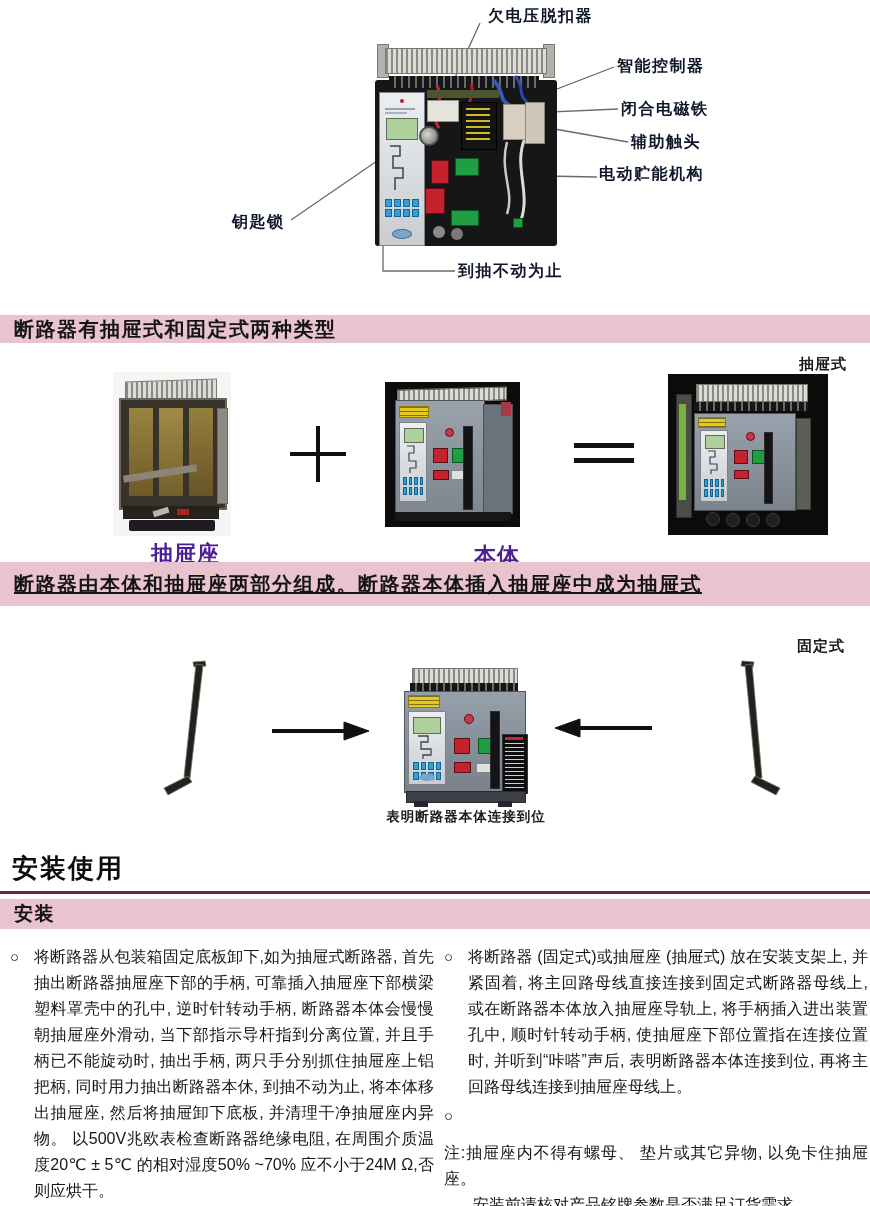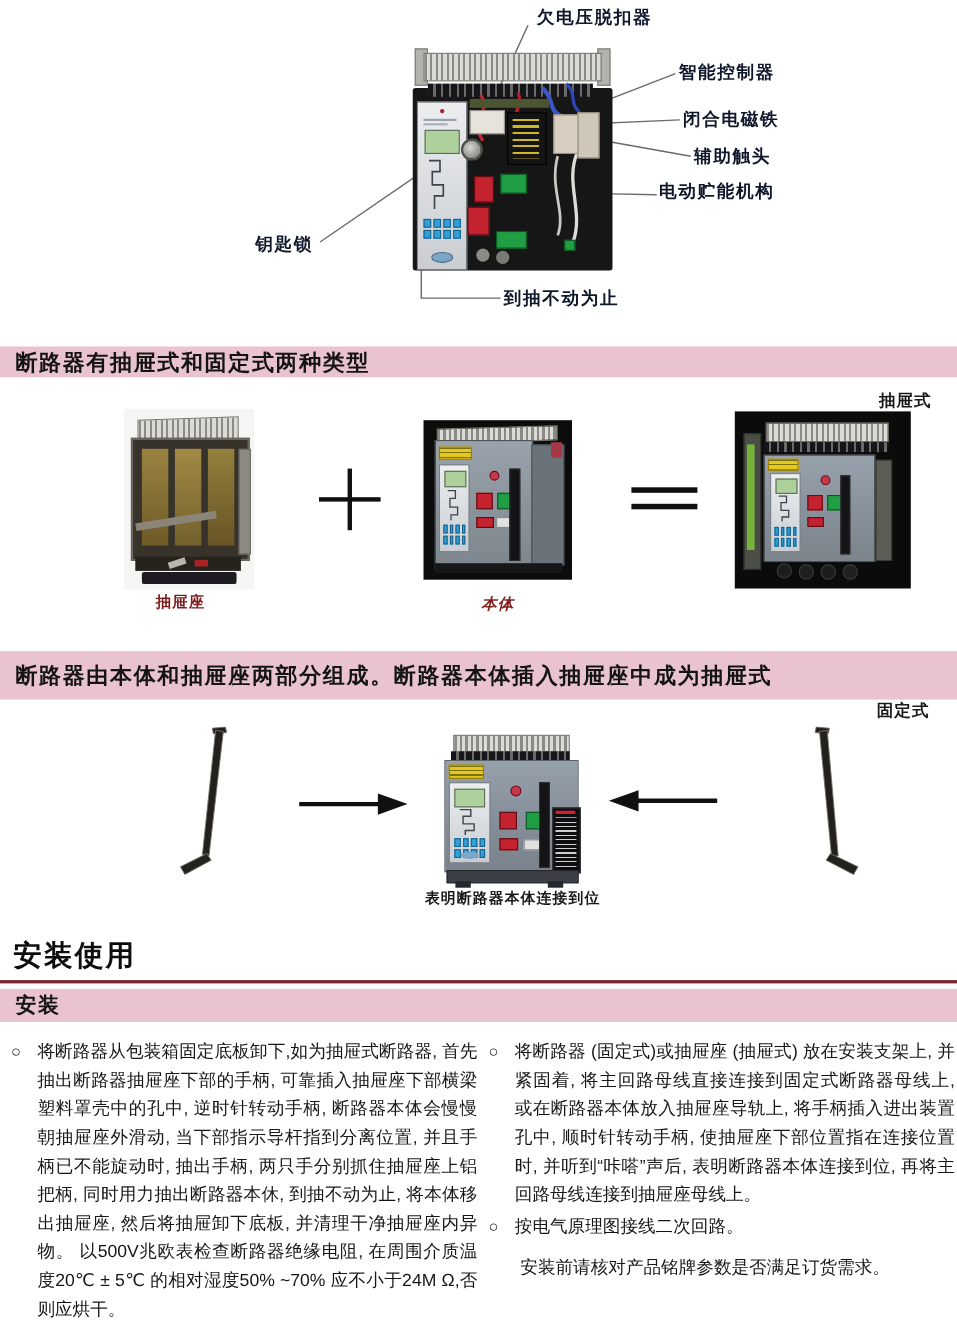--- a/index.html
+++ b/index.html
@@ -9,21 +9,21 @@
     overflow:hidden;
   }
   .ab{position:absolute;}
   
   .callout{font-size:16px;font-weight:600;letter-spacing:1.5px;color:#0f172a;white-space:nowrap;}
   svg.overlay{position:absolute;pointer-events:none;}
   
   .banner{left:0;right:0;background:#e9c3cd;display:flex;align-items:center;
     padding-left:14px;font-weight:bold;font-size:20px;letter-spacing:1.5px;color:#141414;}
   
-  .caption{font-size:14px;font-weight:600;letter-spacing:1px;text-align:center;color:#7f1d1d;}
+  .caption{font-size:22px;font-weight:600;letter-spacing:1px;text-align:right;color:#4c1d95;}
   .small-label{font-size:15px;font-weight:600;letter-spacing:1px;color:#1a1a1a;white-space:nowrap;}
   
   .photo{overflow:hidden;}
   .teeth{background:repeating-linear-gradient(90deg,#8a8a86 0 2px,#dcdcd6 2px 5px);border:1px solid #78786f;}
   .holes{background:repeating-linear-gradient(90deg,#15151a 0 5px,#6a6a66 5px 7px);}
   .panel{background:linear-gradient(180deg,#eceef0,#c9cdd1);border:1px solid #7d838a;}
   .lcd{background:#aed09c;border:1px solid #5d6b57;}
   .btns{display:grid;grid-template-columns:repeat(4,1fr);gap:2px;}
   .btns i{display:block;height:6px;background:#2fa0d8;border:1px solid #16638f;}
   .yellowlab{background:#e4c81c;border:1px solid #8e7b10;
@@ -171,21 +171,21 @@
     </div>
   </div>
   <div class="ab" style="left:60px;top:46px;width:7px;height:7px;border-radius:50%;background:#c43a46;border:1px solid #702;"></div>
   <div class="ab redbtn" style="left:48px;top:66px;width:13px;height:13px;"></div>
   <div class="ab greenbtn" style="left:67px;top:66px;width:13px;height:13px;"></div>
   <div class="ab redbtn" style="left:48px;top:88px;width:14px;height:8px;"></div>
   <div class="ab" style="left:66px;top:88px;width:11px;height:8px;background:#e0e0e0;border:1px solid #88888a;"></div>
   <div class="ab slot" style="left:78px;top:44px;width:8px;height:82px;"></div>
   <div class="ab" style="left:10px;top:130px;width:116px;height:9px;background:#17171a;"></div>
 </div>
-<div class="ab caption" style="left:385px;top:541px;width:135px;font-style:italic;">本体</div>
+<div class="ab caption" style="left:385px;top:541px;width:135px;">本体</div>
 
 <div class="ab bar" style="left:574px;top:443px;width:60px;height:5px;"></div>
 <div class="ab bar" style="left:574px;top:458px;width:60px;height:5px;"></div>
 
 <div class="ab small-label" style="left:799px;top:355px;">抽屉式</div>
 <div class="ab photo" style="left:668px;top:374px;width:160px;height:161px;background:#0b0b0b;">
   <div class="ab" style="left:8px;top:20px;width:14px;height:122px;background:#4a4e46;border:1px solid #30332c;"></div>
   <div class="ab" style="left:11px;top:30px;width:7px;height:96px;background:#79b13f;"></div>
   <div class="ab teeth" style="left:28px;top:10px;width:110px;height:16px;"></div>
   <div class="ab holes" style="left:26px;top:28px;width:114px;height:9px;"></div>
@@ -212,21 +212,21 @@
   <div class="ab greenbtn" style="left:84px;top:76px;width:12px;height:12px;"></div>
   <div class="ab redbtn" style="left:66px;top:96px;width:13px;height:7px;"></div>
   <div class="ab slot" style="left:96px;top:58px;width:7px;height:70px;"></div>
   <div class="ab" style="left:128px;top:44px;width:13px;height:90px;background:#5a5e56;border:1px solid #3a3d36;"></div>
   <div class="ab" style="left:38px;top:138px;width:12px;height:12px;border-radius:50%;background:#1d1d1f;border:1px solid #3a3a3e;"></div>
   <div class="ab" style="left:58px;top:139px;width:12px;height:12px;border-radius:50%;background:#202022;border:1px solid #3a3a3e;"></div>
   <div class="ab" style="left:78px;top:139px;width:12px;height:12px;border-radius:50%;background:#1d1d1f;border:1px solid #3a3a3e;"></div>
   <div class="ab" style="left:98px;top:139px;width:12px;height:12px;border-radius:50%;background:#202022;border:1px solid #3a3a3e;"></div>
 </div>
 
-<div class="ab banner" style="top:592px;height:44px;">
+<div class="ab banner" style="top:562px;height:44px;text-decoration:underline;">
   <span>断路器由本体和抽屉座两部分组成。断路器本体插入抽屉座中成为抽屉式</span>
 </div>
 
 <div class="ab small-label" style="left:797px;top:637px;">固定式</div>
 
 <svg class="overlay" style="left:0;top:655px" width="870" height="180" viewBox="0 0 870 180">
 
   <g fill="#23211d" stroke="#77736b" stroke-width="0.8">
     <polygon points="193,7 205,6 206,11 194,12"></polygon>
     <polygon points="196,9 203,10 190,123 184,122"></polygon>
@@ -300,18 +300,18 @@
   </div>
 </div>
 
 <div class="ab col" style="left:444px;top:944px;width:424px;">
   <div class="bullet">
     <span class="mark">○</span>
     <span>将断路器 (固定式)或抽屉座 (抽屉式) 放在安装支架上, 并紧固着, 将主回路母线直接连接到固定式断路器母线上, 或在断路器本体放入抽屉座导轨上, 将手柄插入进出装置孔中, 顺时针转动手柄, 使抽屉座下部位置指在连接位置时, 并听到“咔嗒”声后, 表明断路器本体连接到位, 再将主回路母线连接到抽屉座母线上。</span>
   </div>
   <div class="bullet" style="margin-top:3px;">
     <span class="mark">○</span>
-    <span>按电气原理图接线二次回路。</span>
   </div>
   <div class="note">
+    <div><span>注:</span><span>抽屉座内不得有螺母、 垫片或其它异物, 以免卡住抽屉座。</span></div>
     <div class="cont">安装前请核对产品铭牌参数是否满足订货需求。</div>
   </div>
 </div>
 
 </body></html>

